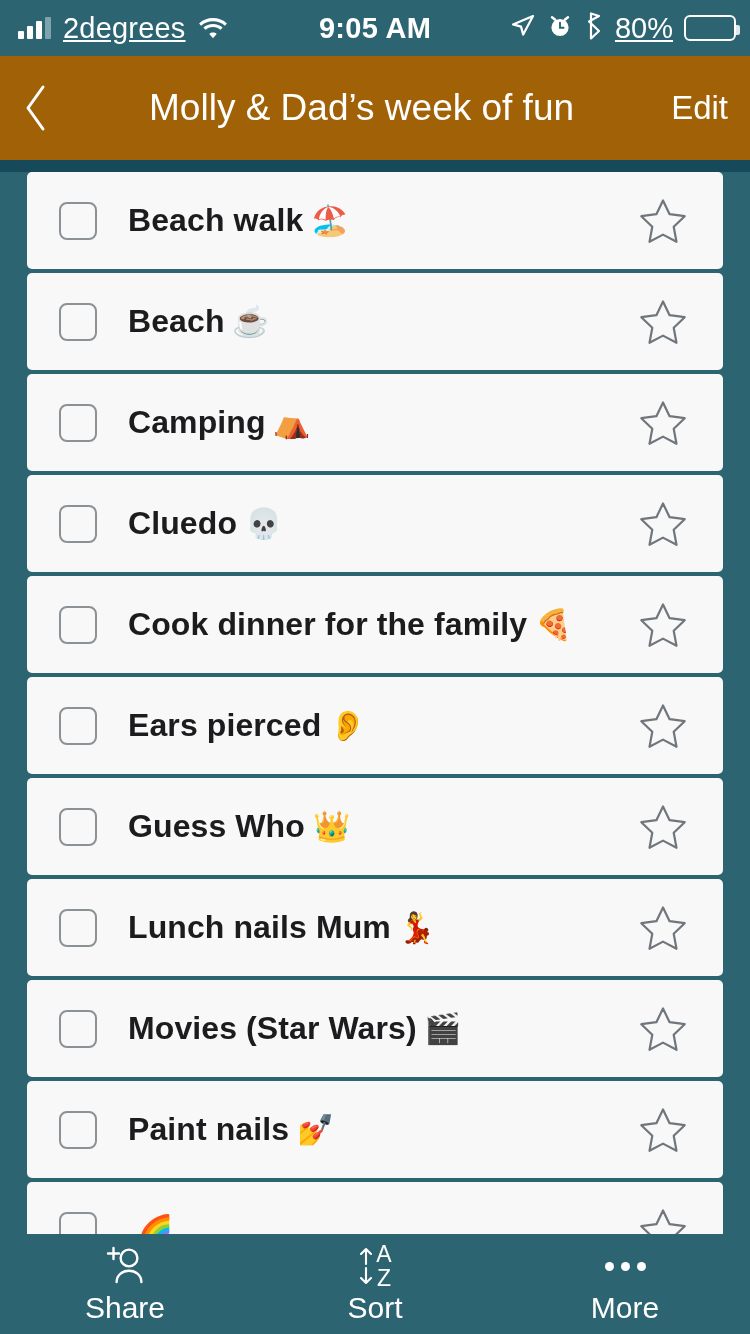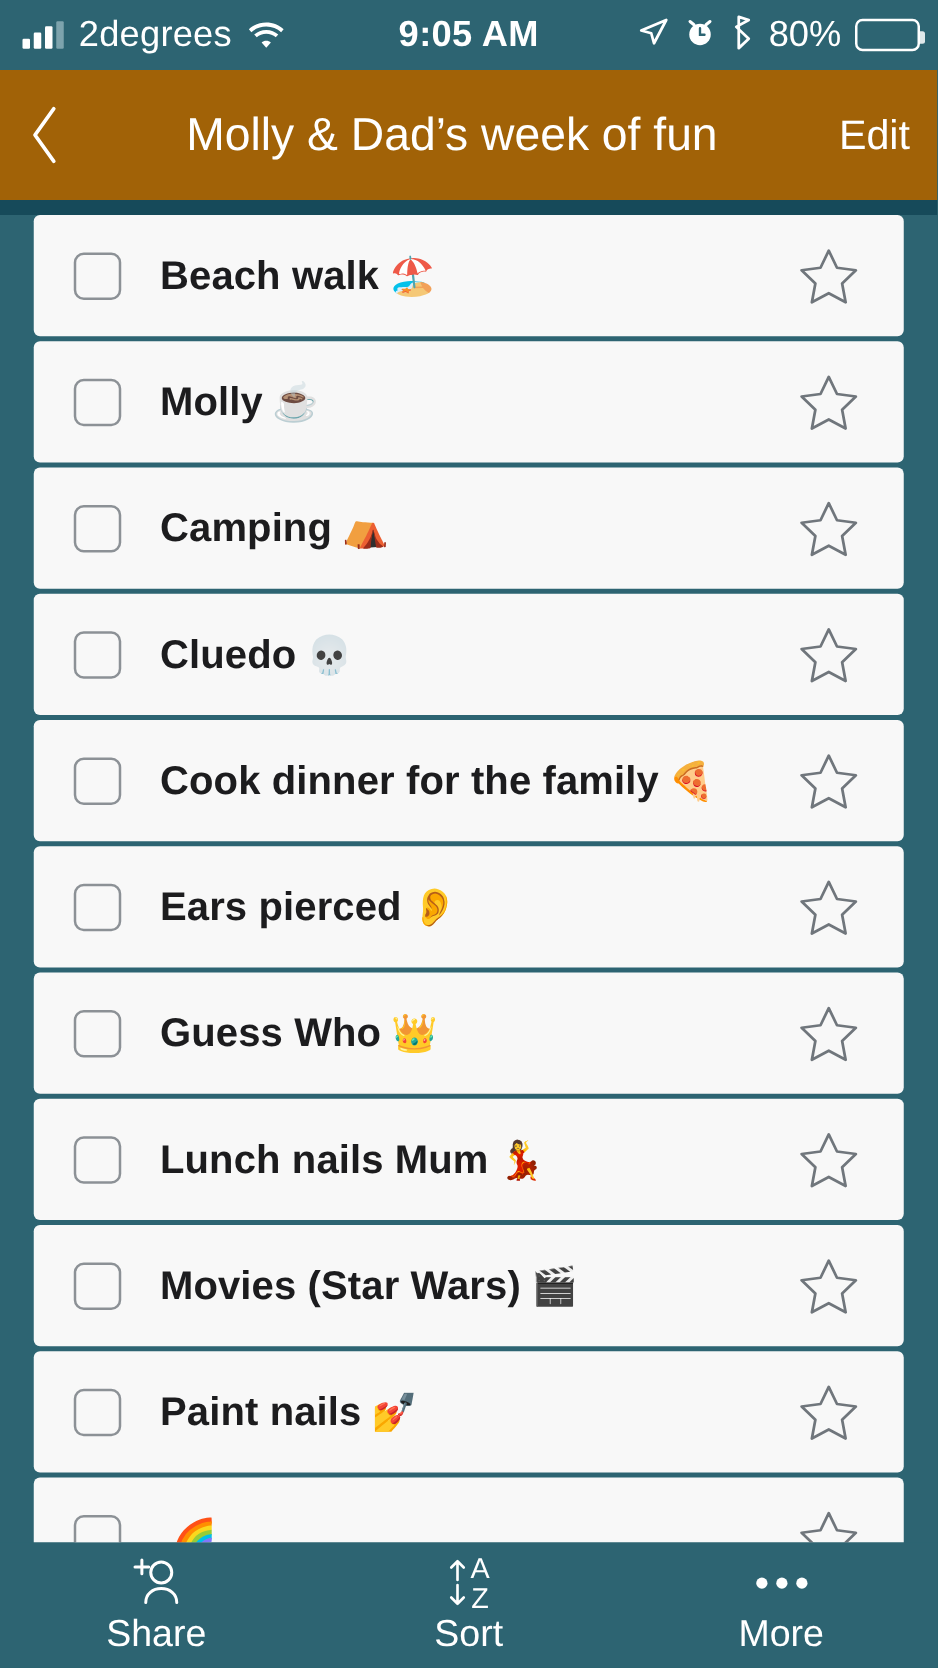--- a/index.html
+++ b/index.html
@@ -16,20 +16,21 @@
     overflow:hidden;
   }
 
   
   .status-bar {
     position:absolute; top:0; left:0;
     width:750px; height:56px;
     background:#2d6472;
     display:flex; align-items:center;
     color:#ffffff;
+    text-decoration:underline;
   }
   .sb-left {
     display:flex; align-items:center;
     padding-left:18px; gap:12px;
     flex:0 0 auto;
   }
   .signal-bars { display:flex; align-items:flex-end; gap:3px; height:22px; }
   .signal-bars i {
     display:block; width:6px; background:#ffffff; border-radius:1px;
   }
@@ -226,21 +227,21 @@
           <div class="row-label">Beach walk</div>
           <span class="row-emoji">🏖️</span>
           <div class="row-star">
             <svg width="48" height="46" viewBox="0 0 48 46">
               <path d="M24 2.5l6.6 13.7 15.1 2.0-11.0 10.6 2.8 15.0L24 36.6 10.5 43.8l2.8-15.0L2.3 18.2l15.1-2.0z" fill="none" stroke="#70767c" stroke-width="2.2" stroke-linejoin="round"></path>
             </svg>
           </div>
         </div>
         <div class="row">
           <div class="row-check"></div>
-          <div class="row-label">Molly</div>
+          <div class="row-label">Beach</div>
           <span class="row-emoji">☕</span>
           <div class="row-star">
             <svg width="48" height="46" viewBox="0 0 48 46">
               <path d="M24 2.5l6.6 13.7 15.1 2.0-11.0 10.6 2.8 15.0L24 36.6 10.5 43.8l2.8-15.0L2.3 18.2l15.1-2.0z" fill="none" stroke="#70767c" stroke-width="2.2" stroke-linejoin="round"></path>
             </svg>
           </div>
         </div>
         <div class="row">
           <div class="row-check"></div>
           <div class="row-label">Camping</div>

